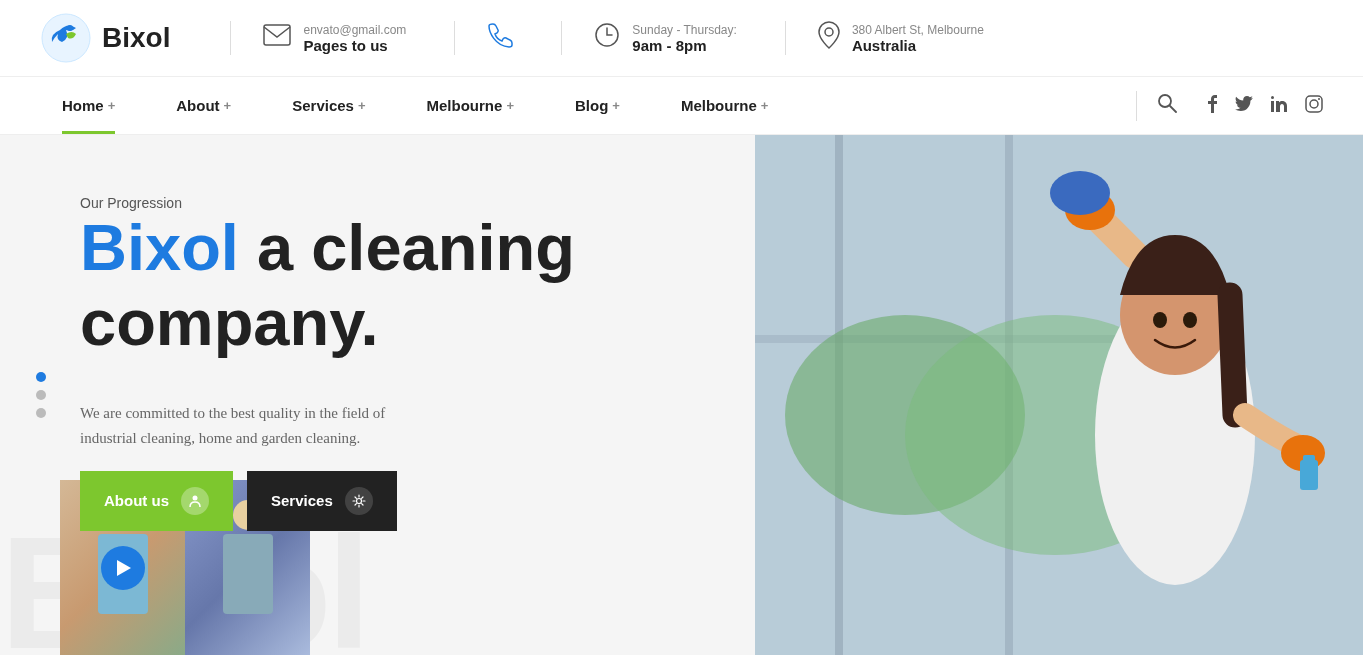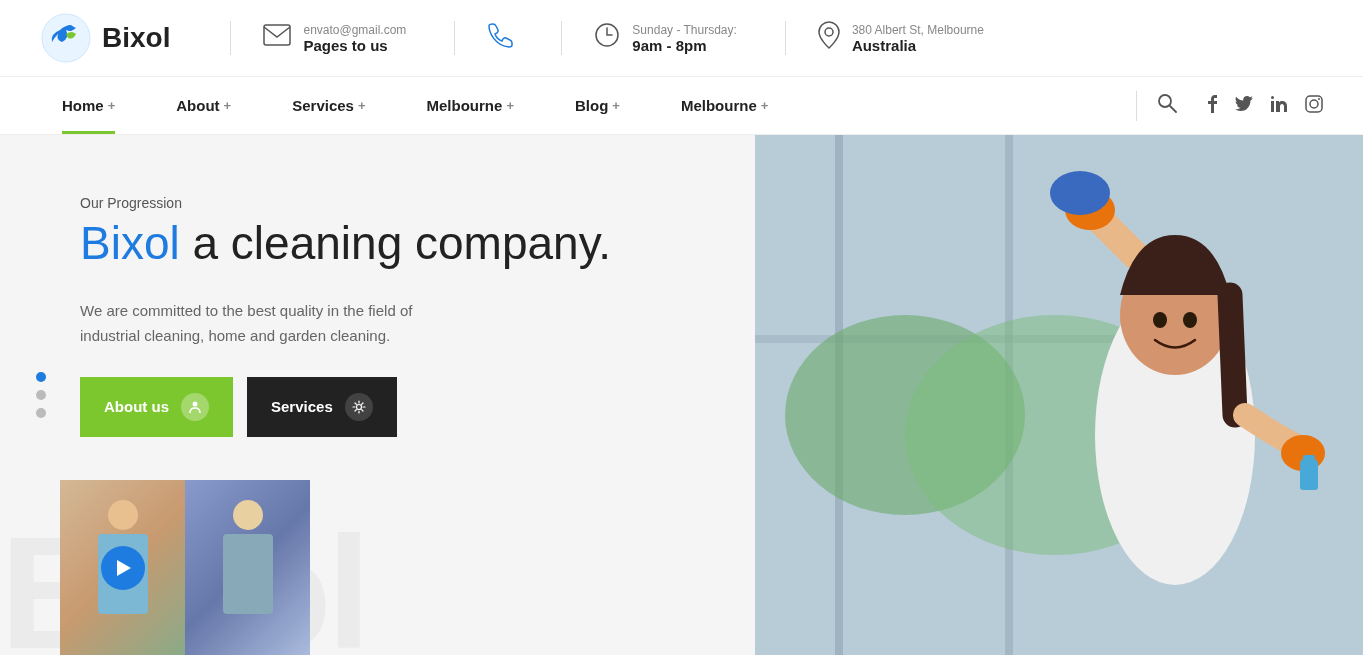--- a/index.html
+++ b/index.html
@@ -151,39 +151,40 @@
       user-select: none;
       z-index: 0;
     }
     .hero-content {
       position: relative;
       z-index: 1;
     }
     .hero-tag {
       font-size: 14px;
       color: #555;
-      margin-bottom: 6px;
+      margin-bottom: 0;
       font-weight: 500;
     }
     .hero-title {
-      font-size: 46px;
-      font-weight: 400;
+      font-size: 65px;
+      font-weight: 700;
       color: #222;
       line-height: 1.15;
-      margin-bottom: 28px;
+      margin-bottom: 40px;
     }
     .hero-title-blue {
       color: #1e7be0;
     }
     .hero-desc {
       font-size: 15px;
       color: #666;
       line-height: 1.7;
       max-width: 360px;
-      margin-bottom: 28px;
+      margin-bottom: 19px;
+      font-family: Liberation Serif, serif;
     }
     .hero-buttons {
       display: flex;
       gap: 14px;
     }
     .btn-about {
       display: flex;
       align-items: center;
       gap: 12px;
       background: #7dc72e;

